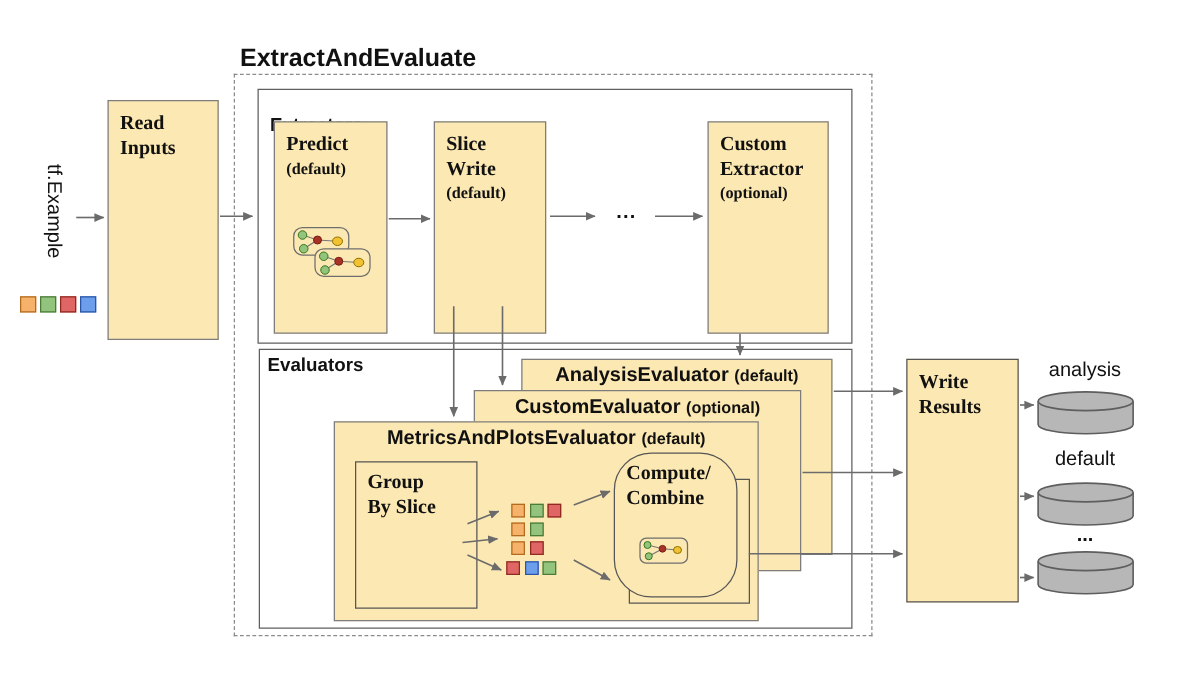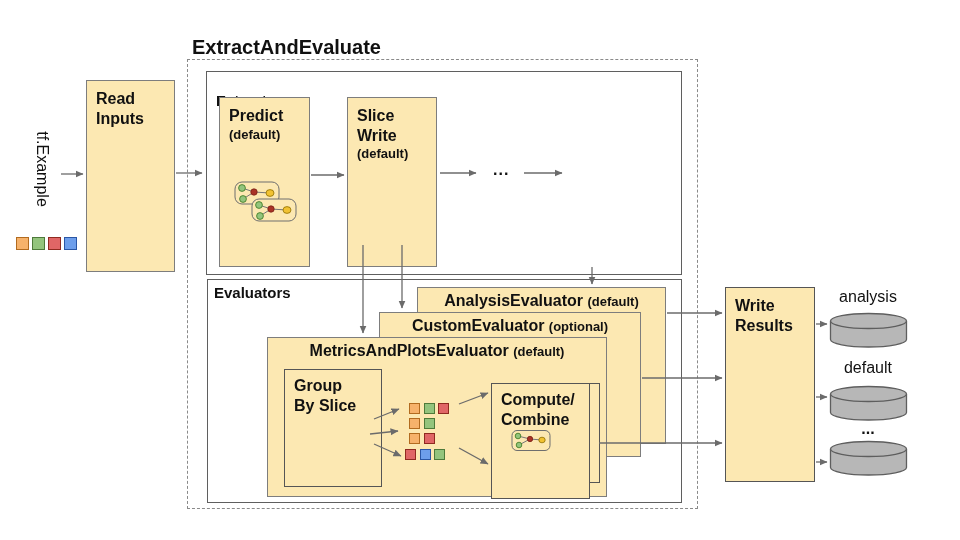--- a/index.html
+++ b/index.html
@@ -16,21 +16,21 @@
   }
   .dashed-box{
     position:absolute;border:1.4px dashed #8a8a8a;box-sizing:border-box;
   }
   .diagram-title{
     position:absolute;font-size:20px;font-weight:700;white-space:nowrap;
   }
   .section-label{
     position:absolute;font-size:15px;font-weight:700;white-space:nowrap;
   }
-  .box-text{padding:8px 12px 0 9px;line-height:1.22;}
+  .box-text{padding:8px 12px 0 9px;line-height:1.22;font-family:Liberation Serif, serif;}
   .box-name{font-size:16px;font-weight:700;display:block;white-space:nowrap;}
   .box-qual{font-size:13px;font-weight:700;display:block;white-space:nowrap;margin-top:1px;}
   .stack-title{
     text-align:center;padding-top:4px;font-size:16px;font-weight:700;white-space:nowrap;
   }
   .qual-inline{font-size:13px;font-weight:700;}
   .sq{position:absolute;box-sizing:border-box;border:1px solid #000;z-index:40;}
   .rot-label{
     position:absolute;font-size:16px;font-weight:400;text-align:center;
     transform:rotate(90deg);white-space:nowrap;
@@ -95,20 +95,27 @@
   <div class="ybox" style="left:347px;top:97px;width:90px;height:170px;">
     <div class="box-text">
       <span class="box-name">Slice</span>
       <span class="box-name">Write</span>
       <span class="box-qual">(default)</span>
     </div>
   </div>
 
   <div class="dots" style="left:493px;top:161px;">...</div>
 
+  <div class="ybox" style="left:566px;top:97px;width:97px;height:170px;">
+    <div class="box-text">
+      <span class="box-name">Custom</span>
+      <span class="box-name">Extractor</span>
+      <span class="box-qual">(optional)</span>
+    </div>
+  </div>
 
   <div class="container-box" style="left:207px;top:279px;width:475px;height:224px;"></div>
   <div class="section-label" style="left:214px;top:284px;">Evaluators</div>
 
   <div class="ybox z1" style="left:417px;top:287px;width:249px;height:157px;">
     <div class="stack-title">
       <span>AnalysisEvaluator</span>
       <span class="qual-inline">(default)</span>
     </div>
   </div>
@@ -128,21 +135,21 @@
   </div>
 
   <div class="ybox z4" style="left:284px;top:369px;width:98px;height:118px;border-color:#555;">
     <div class="box-text" style="padding-top:6px;">
       <span class="box-name">Group</span>
       <span class="box-name">By Slice</span>
     </div>
   </div>
 
   <div class="ybox z4" style="left:503px;top:383px;width:97px;height:100px;border-color:#555;"></div>
-  <div class="ybox z5" style="left:491px;top:383px;width:99px;height:116px;border-color:#555;">
+  <div class="ybox z5" style="left:491px;top:362px;width:99px;height:116px;border-color:#555;border-radius:30px;">
     <div class="box-text" style="padding-top:6px;">
       <span class="box-name">Compute/</span>
       <span class="box-name">Combine</span>
     </div>
   </div>
   <svg class="icon-layer z6" style="left:511px;top:429px;" width="42" height="24" viewBox="0 0 42 24">
     <rect x="1" y="1.5" width="38" height="20" rx="5" fill="#fce8b2" stroke="#6e6e6e" stroke-width="1"></rect>
     <line x1="7" y1="7" x2="19" y2="10" stroke="#777" stroke-width="1"></line>
     <line x1="8" y1="16" x2="19" y2="10" stroke="#777" stroke-width="1"></line>
     <line x1="19" y1="10" x2="31" y2="11" stroke="#777" stroke-width="1"></line>

